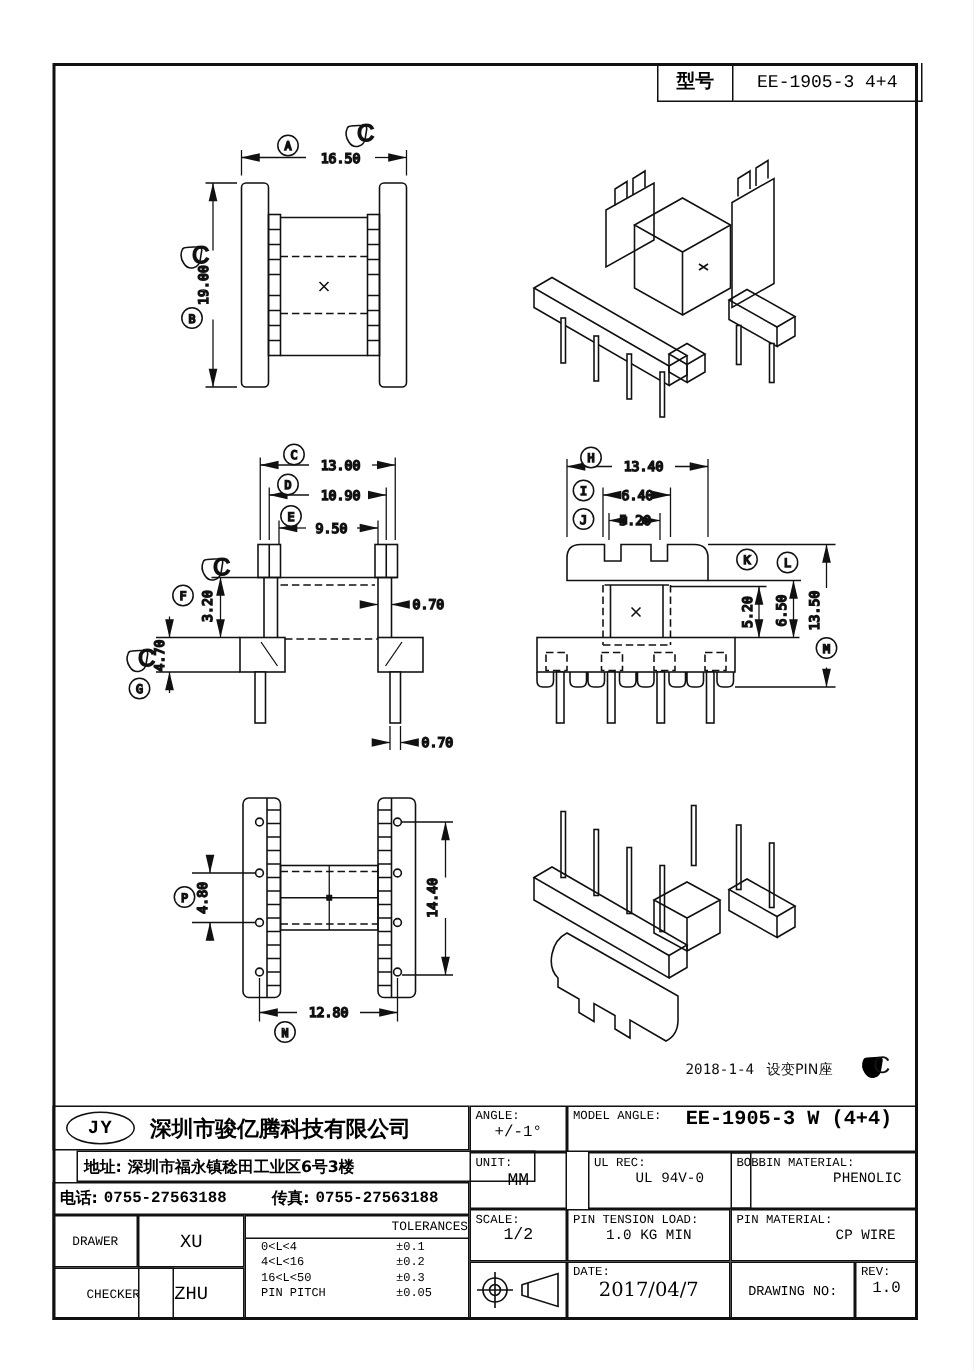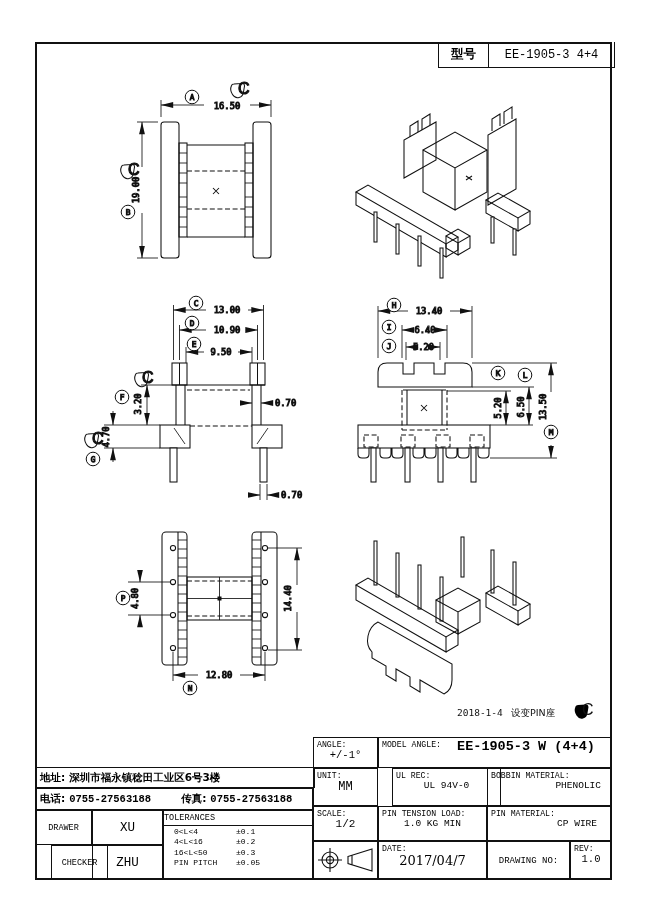--- a/index.html
+++ b/index.html
@@ -28,22 +28,22 @@
   .cell{position:absolute;border:.8px solid #111;box-sizing:border-box;overflow:hidden;}
   .lab{font:8.2px "Liberation Mono",monospace;padding:2px 0 0 3px;display:block;}
   .val{display:block;text-align:center;font:10.5px "Liberation Mono",monospace;}
   #c-company{display:flex;align-items:center;gap:10px;padding-left:8px;}
   #logo{width:44px;height:20px;border:1.8px solid #111;border-radius:50%;display:flex;align-items:center;justify-content:center;font:bold 12.5px "Liberation Mono",monospace;letter-spacing:1px;flex:0 0 auto;}
   #c-company .cname{font-size:14.5px;font-weight:700;font-family:"DejaVu Sans",sans-serif;}
   .cjrow{display:flex;align-items:center;padding-left:4px;font-size:10.5px;font-weight:700;font-family:"DejaVu Sans",sans-serif;gap:4px;}
   .mono{font-family:"Liberation Mono",monospace;}
   .namecell{display:flex;align-items:center;justify-content:center;font:12.5px "Liberation Mono",monospace;}
   .labcell{display:flex;align-items:center;justify-content:center;font:8.5px "Liberation Mono",monospace;}
-  .tolhead{font:8.5px "Liberation Mono",monospace;text-align:left;border-bottom:1px solid #111;padding:2px 0;}
-  .tolrow{display:flex;font:8px "Liberation Mono",monospace;padding:1.2px 0 0 10px;}
+  .tolhead{font:8.5px "Liberation Mono",monospace;text-align:right;border-bottom:1px solid #111;padding:2px 0;}
+  .tolrow{display:flex;font:8px "Liberation Mono",monospace;padding:1.2px 0 0 10px;gap:28px;}
   .tolrow span:first-child{width:62px;}
   .bigval{font:13.5px "Liberation Mono",monospace;text-align:center;margin-top:1px;font-weight:600;}
   .dateval{font:13px "DejaVu Serif",serif;text-align:center;}
 </style>
 </head>
 <body>
 <div id="page">
 <div id="pgborder"></div>
 
 <svg width="649" height="914" viewBox="0 0 649 914">
@@ -309,34 +309,38 @@
         </g>
 </g>
 </svg>
 
 <div id="mh">
   <div class="c1">型号</div>
   <div class="c2">EE-1905-3 4+4</div>
 </div>
 
 <div id="tb">
-  <div class="cell cjrow" style="left:0;top:30px;width:280px;height:21px">
+  <div class="cell" id="c-company" style="left:0;top:0;width:278px;height:30px">
+    <div id="logo">JY</div>
+    <div class="cname">深圳市骏亿腾科技有限公司</div>
+  </div>
+  <div class="cell cjrow" style="left:16px;top:30px;width:306px;height:21px">
     <span>地址:</span>
     <span>深圳市福永镇稔田工业区6号3楼</span>
   </div>
   <div class="cell cjrow" style="left:0;top:51px;width:278px;height:22px">
     <span>电话:</span>
     <span class="mono">0755-27563188</span>
     <span style="width:22px"></span>
     <span>传真:</span>
     <span class="mono">0755-27563188</span>
   </div>
   <div class="cell labcell" style="left:0;top:73px;width:57px;height:35px">DRAWER</div>
   <div class="cell namecell" style="left:57px;top:73px;width:71px;height:35px">XU</div>
-  <div class="cell labcell" style="left:16px;top:108px;width:57px;height:35px">CHECKER</div>
+  <div class="cell labcell" style="left:0;top:108px;width:81px;height:35px">CHECKER</div>
   <div class="cell namecell" style="left:57px;top:108px;width:71px;height:35px">ZHU</div>
   <div class="cell" style="left:128px;top:73px;width:150px;height:70px">
     <div class="tolhead">TOLERANCES</div>
     <div class="tolrow">
           <span>0&lt;L&lt;4</span>
           <span>±0.1</span>
         </div>
     <div class="tolrow">
           <span>4&lt;L&lt;16</span>
           <span>±0.2</span>

